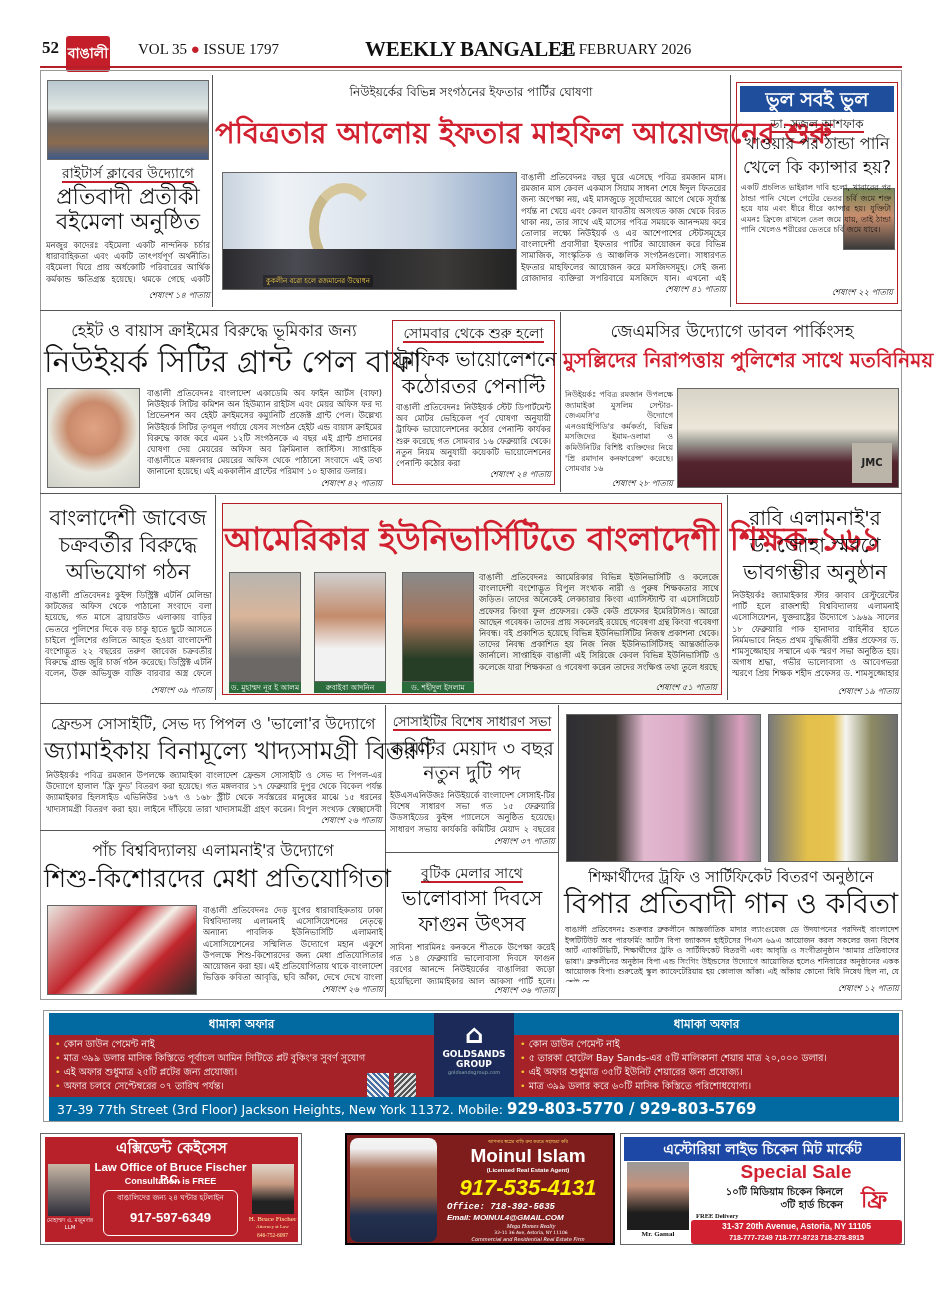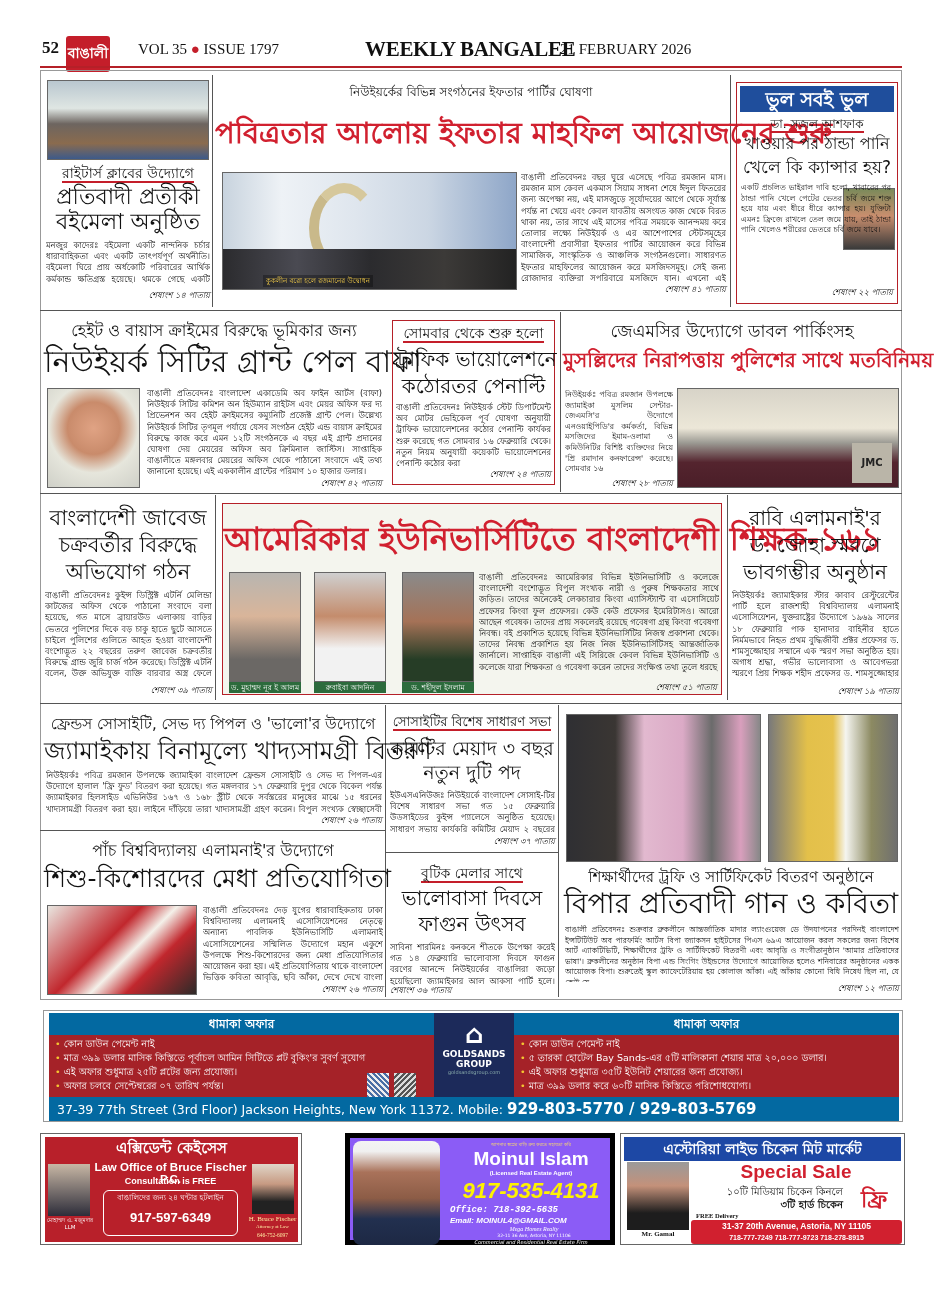--- a/index.html
+++ b/index.html
@@ -146,21 +146,21 @@
 <div class="kicker" style="left:44px;top:838px;width:338px;font-size:16px">পাঁচ বিশ্ববিদ্যালয় এলামনাই'র উদ্যোগে</div>
 <div class="head" style="left:44px;top:862px;width:338px;font-size:25px;line-height:34px">শিশু-কিশোরদের মেধা প্রতিযোগিতা</div>
 <div class="photo" style="left:47px;top:905px;width:150px;height:90px;background:linear-gradient(135deg,#e9e6e0 0%,#c1272d 40%,#f4f1ea 55%,#c1272d 70%,#2d2a28 100%)"></div>
 <div class="txt" style="left:203px;top:905px;width:180px;height:78px;overflow:hidden">বাঙালী প্রতিবেদনঃ দেড় যুগের ধারাবাহিকতায় ঢাকা বিশ্ববিদ্যালয় এলামনাই এসোসিয়েশনের নেতৃত্বে অন্যান্য পাবলিক ইউনিভার্সিটি এলামনাই এসোসিয়েশনের সম্মিলিত উদ্যোগে মহান একুশে উপলক্ষে শিশু-কিশোরদের জন্য মেধা প্রতিযোগিতার আয়োজন করা হয়। এই প্রতিযোগিতায় থাকে বাংলাদেশ ভিত্তিক কবিতা আবৃত্তি, ছবি আঁকা, দেখে দেখে বাংলা লেখা।</div>
 <div class="txt cont" style="left:203px;top:984px;width:180px;text-align:right">শেষাংশ ২৬ পাতায়</div>
 
 <div class="kicker" style="left:388px;top:862px;width:168px;font-size:14px"><span class="ul">বুটিক মেলার সাথে</span></div>
 <div class="head" style="left:388px;top:885px;width:168px;font-size:20px;line-height:26px">ভালোবাসা দিবসে</div>
 <div class="head" style="left:388px;top:911px;width:168px;font-size:20px;line-height:26px">ফাগুন উৎসব</div>
 <div class="txt" style="left:390px;top:942px;width:165px;height:45px;overflow:hidden">সাবিনা শারমিনঃ কনকনে শীতকে উপেক্ষা করেই গত ১৪ ফেব্রুয়ারি ভালোবাসা দিবসে ফাগুন বরণের আনন্দে নিউইয়র্কের বাঙালিরা জড়ো হয়েছিলো জ্যামাইকার আল আকসা পার্টি হলে। ফ্যাশন ডিজাইনার</div>
-<div class="txt cont" style="left:390px;top:985px;width:165px;">শেষাংশ ৩৬ পাতায়</div>
+<div class="txt cont" style="left:390px;top:985px;width:165px;text-align:right">শেষাংশ ৩৬ পাতায়</div>
 
 <div class="abs" style="left:43px;top:1010px;width:860px;height:112px;border:1px solid #999;background:#fff">
   <div class="adbar" style="left:5px;top:2px;width:385px;height:22px;font-size:12px;font-weight:bold;text-align:center;line-height:22px">ধামাকা অফার</div>
   <div class="adred" style="left:5px;top:24px;width:385px;height:62px;padding:2px 6px">
     <div><span class="bul">• </span><span>কোন ডাউন পেমেন্ট নাই</span></div>
     <div><span class="bul">• </span><span>মাত্র ৩৯৯ ডলার মাসিক কিস্তিতে পূর্বাচল আমিন সিটিতে প্লট বুকিং'র সুবর্ণ সুযোগ</span></div>
     <div><span class="bul">• </span><span>এই অফার শুধুমাত্র ২৫টি প্লটের জন্য প্রযোজ্য।</span></div>
     <div><span class="bul">• </span><span>অফার চলবে সেপ্টেম্বরের ০৭ তারিখ পর্যন্ত।</span></div>
   </div>
   <div class="abs" style="left:323px;top:62px;width:22px;height:24px;background:repeating-linear-gradient(45deg,#4a6fa5 0 2px,#eee 2px 4px)"></div>
@@ -197,39 +197,39 @@
     </div>
     <div class="abs" style="left:207px;top:27px;width:42px;height:50px;background:linear-gradient(#e0d6c9,#c79a82 40%,#222 75%)"></div>
     <div class="abs" style="left:200px;top:78px;width:55px;font-family:'Liberation Serif',serif;font-size:7px;text-align:center;line-height:8px;color:#ffe7a0">
       <div>H. Bruce Fischer</div>
       <div style="font-size:5px">Attorney at Law</div>
       <div style="font-size:5.5px">646-752-6097</div>
     </div>
   </div>
 </div>
 
-<div class="abs" style="left:345px;top:1133px;width:270px;height:112px;border:5px solid #000000;background:#8b5cf6;color:#fff">
+<div class="abs" style="left:345px;top:1133px;width:270px;height:112px;border:2px solid #000000;background:#7f1d1d;color:#fff">
   <div class="abs" style="left:3px;top:3px;width:87px;height:104px;background:linear-gradient(#f4f4f4 0%,#f0f0f0 10%,#a9725a 30%,#8c5c46 55%,#22304f 75%,#1d2844 100%);border-radius:8px"></div>
   <div class="abs" style="left:95px;top:4px;width:172px;font-size:4.5px;text-align:center;color:#ffe067">আপনার স্বপ্নের বাড়ি ক্রয় করতে সহায়তা করি</div>
   <div class="abs" style="left:95px;top:10px;width:172px;font-family:'Liberation Sans',sans-serif;font-weight:bold;font-size:19px;text-align:center">Moinul Islam</div>
   <div class="abs" style="left:95px;top:32px;width:172px;font-family:'Liberation Sans',sans-serif;font-weight:bold;font-size:6px;text-align:center">(Licensed Real Estate Agent)</div>
   <div class="abs" style="left:95px;top:40px;width:172px;font-family:'Liberation Sans',sans-serif;font-weight:bold;font-style:italic;font-size:22px;text-align:center;color:#fff200">917-535-4131</div>
   <div class="abs" style="left:100px;top:67px;width:168px;font-family:Liberation Mono, monospace;font-weight:bold;font-style:italic;font-size:9px">Office: 718-392-5635</div>
   <div class="abs" style="left:100px;top:78px;width:168px;font-family:'Liberation Sans',sans-serif;font-weight:bold;font-style:italic;font-size:8px">Email: MOINUL4@GMAIL.COM</div>
   <div class="abs" style="left:100px;top:88px;width:168px;font-family:'Liberation Serif',serif;font-style:italic;font-size:6px;text-align:center">Mega Homes Realty</div>
   <div class="abs" style="left:100px;top:95px;width:168px;font-size:4.5px;text-align:center">32-11 36 Ave, Astoria, NY 11106</div>
   <div class="abs" style="left:95px;top:101px;width:172px;font-size:5px;font-style:italic;text-align:center">Commercial and Residential Real Estate Firm</div>
 </div>
 
 <div class="abs" style="left:620px;top:1133px;width:285px;height:112px;border:1px solid #666;background:#fff">
   <div class="abs" style="left:3px;top:3px;width:277px;height:24px;background:#1d48a5;color:#fff;font-size:14px;font-weight:bold;text-align:center;line-height:24px">এস্টোরিয়া লাইভ চিকেন মিট মার্কেট</div>
   <div class="abs" style="left:6px;top:28px;width:62px;height:68px;background:linear-gradient(#9a9a9a,#c4917a 35%,#1d1d1d 75%)"></div>
   <div class="abs" style="left:6px;top:96px;width:62px;font-family:'Liberation Serif',serif;font-size:7px;font-weight:bold;text-align:center;background:#fff;color:#111">Mr. Gamal</div>
   <div class="abs" style="left:90px;top:27px;width:170px;font-family:'Liberation Sans',sans-serif;font-weight:bold;font-size:19px;color:#d1202f;text-align:center">Special Sale</div>
-  <div class="abs" style="left:72px;top:50px;width:150px;font-size:10px;font-weight:normal;text-align:right;color:#111">১০টি মিডিয়াম চিকেন কিনলে</div>
+  <div class="abs" style="left:72px;top:50px;width:150px;font-size:10px;font-weight:bold;text-align:right;color:#111">১০টি মিডিয়াম চিকেন কিনলে</div>
   <div class="abs" style="left:72px;top:63px;width:150px;font-size:10px;font-weight:bold;text-align:right;color:#111">৩টি হার্ড চিকেন</div>
   <div class="abs" style="left:228px;top:48px;width:50px;font-size:22px;font-weight:bold;color:#d1202f;text-align:center">ফ্রি</div>
   <div class="abs" style="left:75px;top:78px;width:120px;font-family:'Liberation Serif',serif;font-size:6.5px;font-weight:bold;color:#111">FREE Delivery</div>
   <div class="abs" style="left:70px;top:86px;width:211px;height:24px;background:#d1202f;color:#fff;font-family:'Liberation Sans',sans-serif;font-weight:bold;text-align:center;border-radius:3px">
     <div style="font-size:8.5px;line-height:12px">31-37 20th Avenue, Astoria, NY 11105</div>
     <div style="font-size:7px;line-height:11px">718-777-7249   718-777-9723   718-278-8915</div>
   </div>
 </div>
 
 </body></html>

